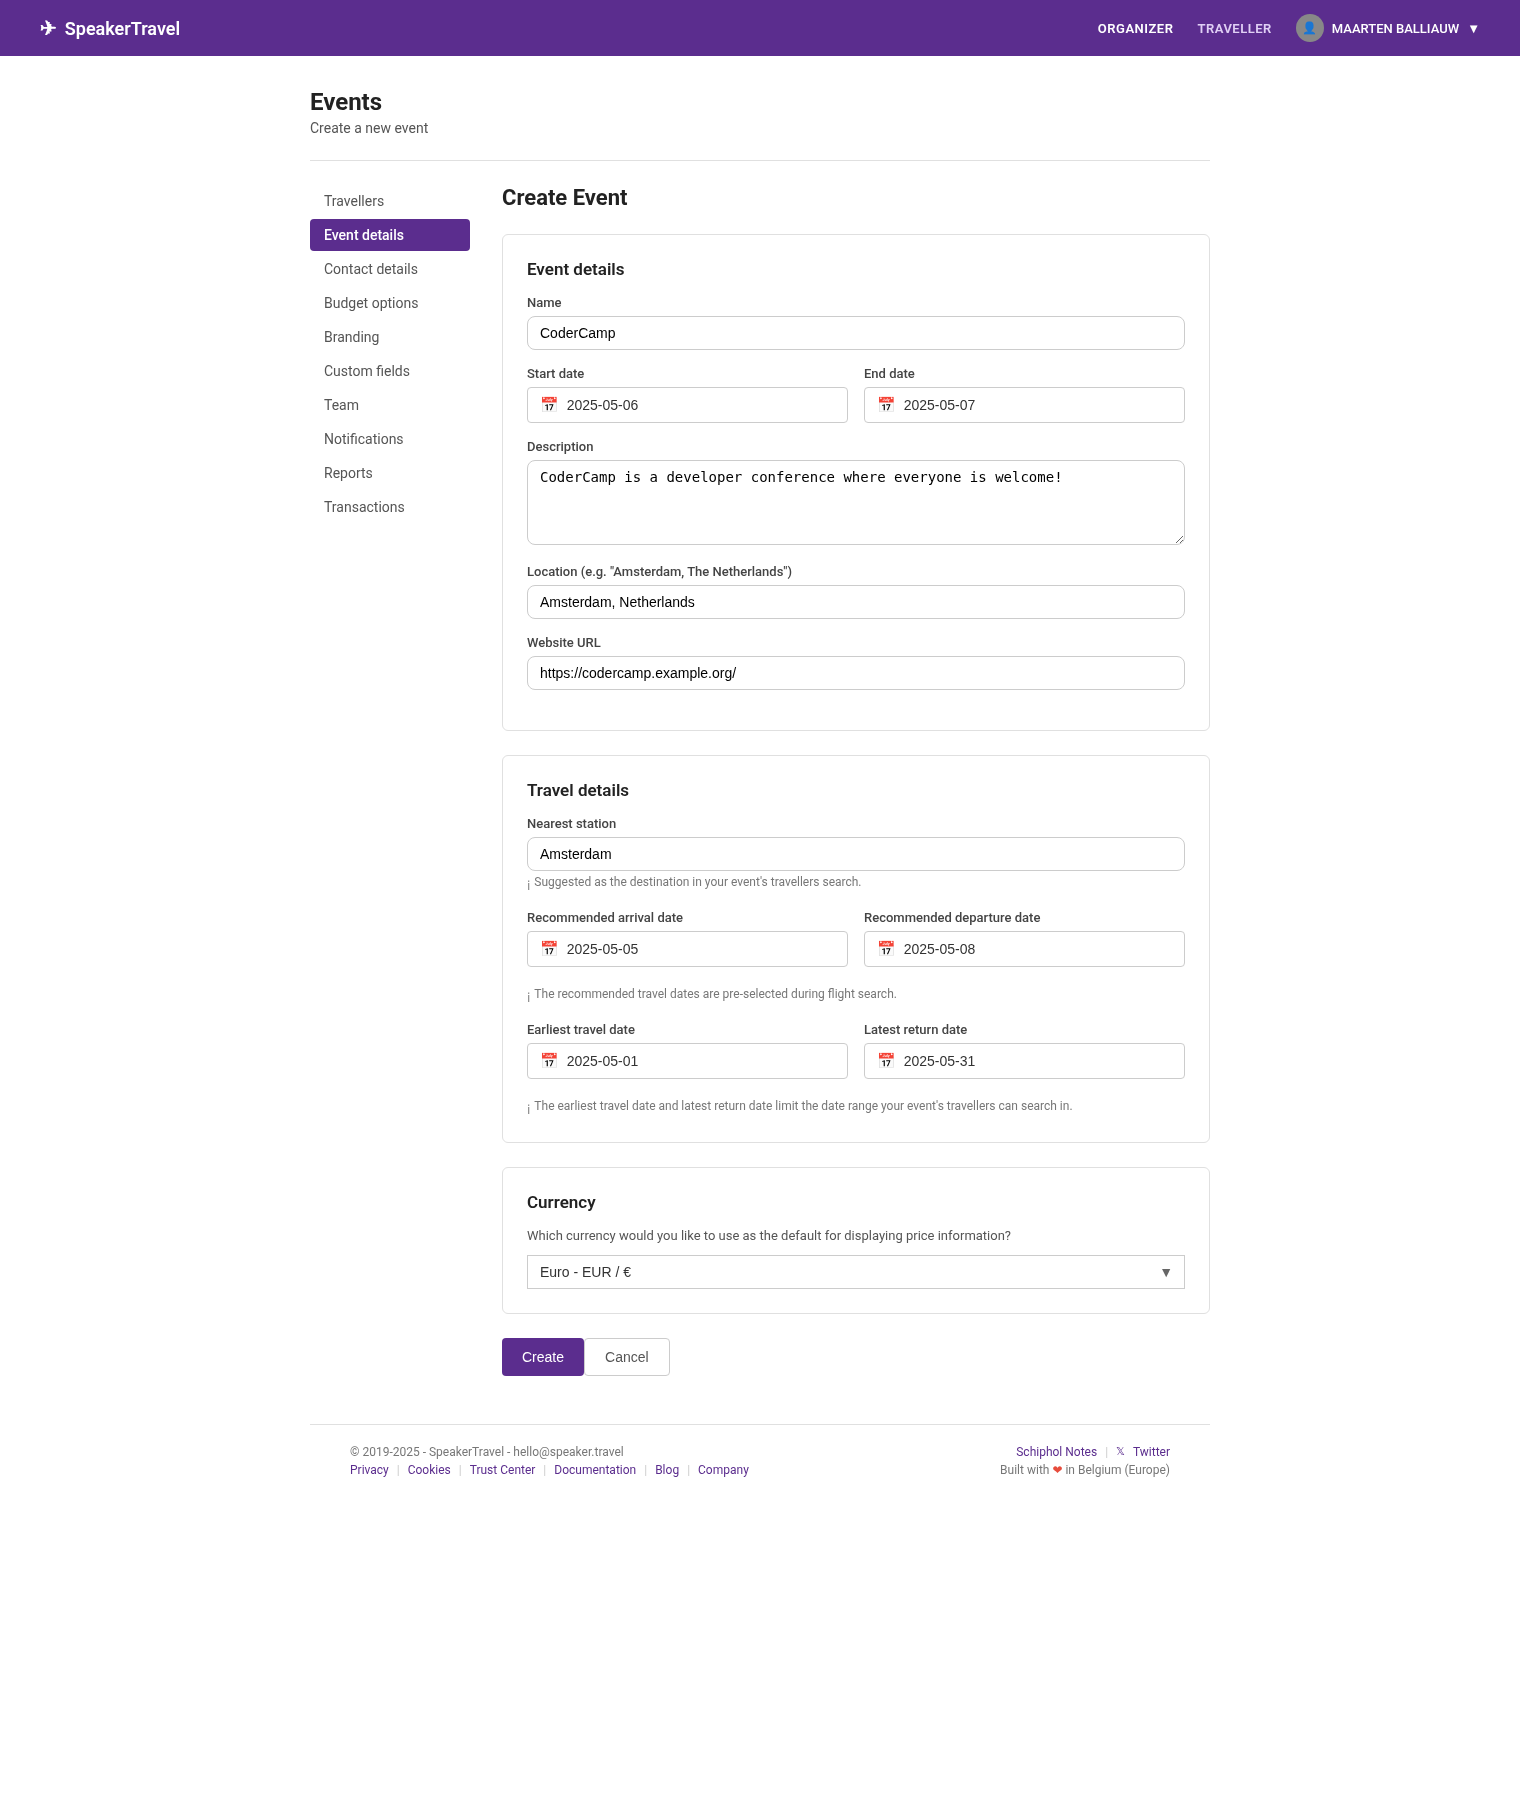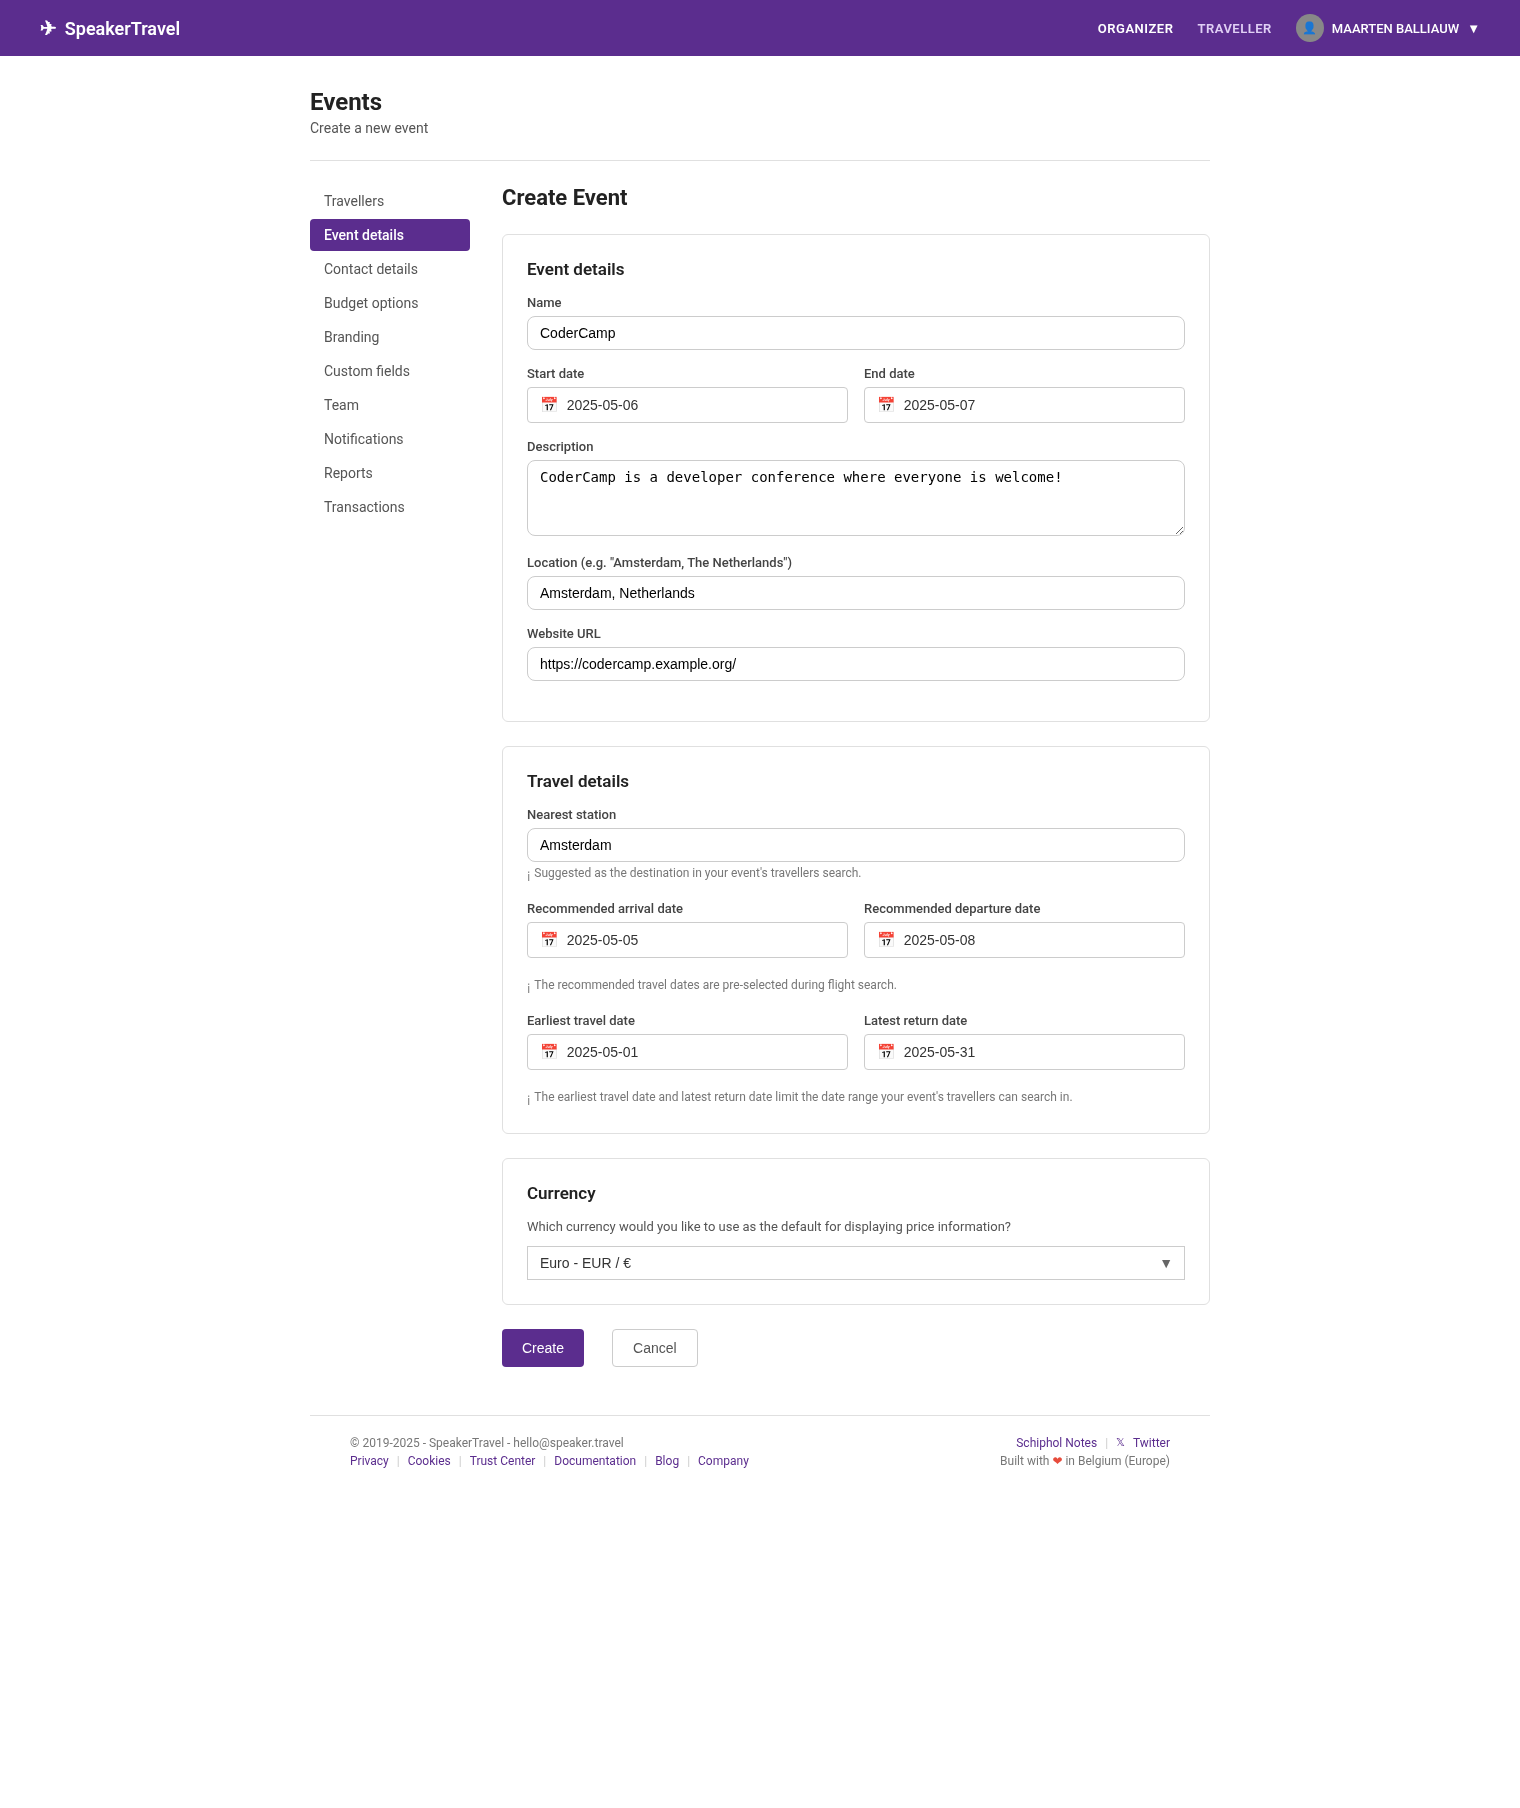--- a/index.html
+++ b/index.html
@@ -34,38 +34,38 @@
     .create-event-title { font-size: 22px; font-weight: 700; color: #222; margin-bottom: 24px; }
 
     
     .section { border: 1px solid #e0e0e0; border-radius: 6px; padding: 24px; margin-bottom: 24px; }
     .section-title { font-size: 17px; font-weight: 600; color: #222; margin-bottom: 16px; }
 
     
     .form-group { margin-bottom: 16px; }
     .form-label { font-size: 13px; font-weight: 500; color: #444; margin-bottom: 6px; display: block; }
     .form-input { width: 100%; border: 1px solid #ccc; border-radius: 8px; padding: 8px 12px; font-size: 14px; color: #000000; outline: none; }
-    textarea.form-input { height: 76px; resize: vertical; }
+    textarea.form-input { height: 85px; resize: vertical; }
 
     .date-row { display: flex; gap: 16px; }
     .date-row .form-group { flex: 1; }
     .date-input-wrapper { position: relative; display: flex; align-items: center; border: 1px solid #ccc; border-radius: 4px; padding: 8px 12px; }
     .date-icon { color: #666; margin-right: 8px; font-size: 15px; }
     .date-input-wrapper input { border: none; outline: none; font-size: 14px; color: #333; flex: 1; }
 
     .hint { font-size: 12px; color: #777; margin-top: 4px; display: flex; align-items: flex-start; gap: 4px; }
     .hint-icon { color: #888; font-size: 13px; margin-top: 1px; flex-shrink: 0; }
 
     
     .select-wrapper { position: relative; }
     .select-wrapper select { width: 100%; border: 1px solid #ccc; border-radius: 0; padding: 8px 12px; font-size: 14px; color: #333; appearance: none; background: #fff; cursor: pointer; outline: none; }
     .select-arrow { position: absolute; right: 12px; top: 50%; transform: translateY(-50%); pointer-events: none; color: #666; }
 
     
-    .action-bar { display: flex; gap: 28px; margin-top: 8px; }
+    .action-bar { display: flex; gap: 0; margin-top: 8px; }
     .btn-primary { background: #5b2d8e; color: #fff; border: none; border-radius: 4px; padding: 10px 20px; font-size: 14px; font-weight: 500; cursor: pointer; }
     .btn-secondary { background: #fff; color: #555; border: 1px solid #ccc; border-radius: 4px; padding: 10px 20px; font-size: 14px; font-weight: 500; cursor: pointer; }
 
     
     .footer { margin-top: 48px; padding: 20px 40px; border-top: 1px solid #e0e0e0; display: flex; justify-content: space-between; align-items: flex-start; font-size: 12px; color: #777; max-width: 980px; margin-left: auto; margin-right: auto; }
     .footer-left { }
     .footer-links { display: flex; gap: 8px; margin-top: 4px; }
     .footer-link { color: #5b2d8e; text-decoration: none; font-size: 12px; }
     .footer-sep { color: #ccc; }
     .footer-right { text-align: right; }

